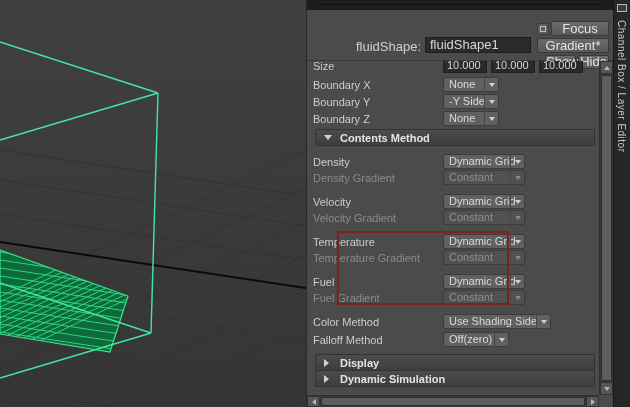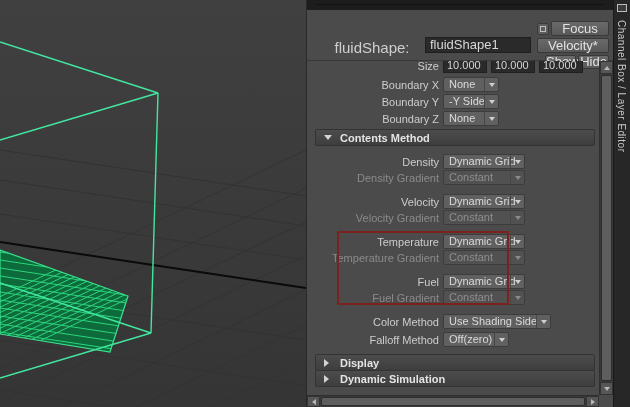--- a/index.html
+++ b/index.html
@@ -12,42 +12,42 @@
             background:linear-gradient(180deg,#404040,#353535)}
 
   
   .panel{position:absolute;left:306px;top:0;width:307px;height:407px;
          background:#4b4b4b;border-left:1px solid #292929}
   .top-strip{position:absolute;left:0;top:0;right:0;height:10px;background:#1d1d1d}
   .groove{position:absolute;left:10px;right:10px;top:4px;height:1px;
           background:#5c5c5c;border-bottom:1px solid #111}
 
   .ae-header{position:absolute;left:0;top:10px;right:0;height:51px;border-bottom:1px solid #383838}
-  .type-lbl{position:absolute;left:8px;top:29px;width:114px;text-align:center;
-            font-size:15px;color:#cfcfcf}
+  .type-lbl{position:absolute;left:0;top:29px;width:114px;text-align:right;
+            font-size:13px;color:#cfcfcf}
   .name-field{position:absolute;left:118px;top:27px;width:106px;height:16px;
               background:#2a2a2a;border:1px solid #1f1f1f;color:#d8d8d8;
               font-size:13px;line-height:14px;padding:0 4px}
   .mini-btn{position:absolute;width:12px;height:12px;background:#5d5d5d;
             border:1px solid #3a3a3a;border-radius:2px}
   .mini-btn::after{content:"";position:absolute;left:2px;top:2px;right:2px;bottom:2px;
                    border:1px solid #c0c0c0}
   .mini-1{left:230px;top:13px}.mini-2{left:230px;top:31px}
   .btn{position:absolute;background:linear-gradient(180deg,#6a6a6a,#585858);
        border:1px solid #393939;border-radius:2px;color:#e2e2e2;font-size:13px;
        text-align:center;line-height:13px}
   .btn-focus{left:244px;top:11px;width:58px;height:15px}
   .btn-presets{left:230px;top:28px;width:72px;height:15px}
   .btn-show{left:238px;top:45px;width:31px;height:14px;line-height:12px}
   .btn-hide{left:271px;top:45px;width:31px;height:14px;line-height:12px}
 
   
   .scroll-area{position:absolute;left:6px;top:61px;right:14px;bottom:12px;overflow:hidden}
   .row{position:absolute;left:0;right:0;height:16px}
-  .lbl{position:absolute;left:0;top:2px;width:126px;text-align:right;
+  .lbl{position:absolute;left:0;top:2px;width:126px;
        font-size:11px;color:#cdcdcd;white-space:nowrap}
   .dis .lbl{color:#8b8b8b}
   .dd{position:absolute;left:130px;top:0;height:15px;display:flex;align-items:stretch;
       background:#606060;border:1px solid #3c3c3c;border-radius:2px}
   .dd-val{font-size:11px;color:#dadada;line-height:13px;padding:0 5px;white-space:nowrap}
   .dd-arrow{width:14px;border-left:1px solid #474747;display:flex;
             align-items:center;justify-content:center}
   .dis .dd{background:#515151}
   .dis .dd-val{color:#8f8f8f}
   .w-sm .dd-val{width:40px}.w-md .dd-val{width:66px}.w-lg .dd-val{width:92px}.w-fo .dd-val{width:50px}
@@ -185,21 +185,21 @@
     <div class="top-strip">
       <div class="groove"></div>
     </div>
 
     <div class="ae-header">
       <span class="type-lbl">fluidShape:</span>
       <div class="name-field">fluidShape1</div>
       <div class="mini-btn mini-1"></div>
       <div class="mini-btn mini-2"></div>
       <div class="btn btn-focus">Focus</div>
-      <div class="btn btn-presets">Velocity*</div>
+      <div class="btn btn-presets">Gradient*</div>
       <div class="btn btn-show">Show</div>
       <div class="btn btn-hide">Hide</div>
     </div>
 
     <div class="scroll-area">
 
       <div class="row" style="top:-3px">
         <span class="lbl">Size</span>
         <div class="num-field nf1">10.000</div>
         <div class="num-field nf2">10.000</div>

